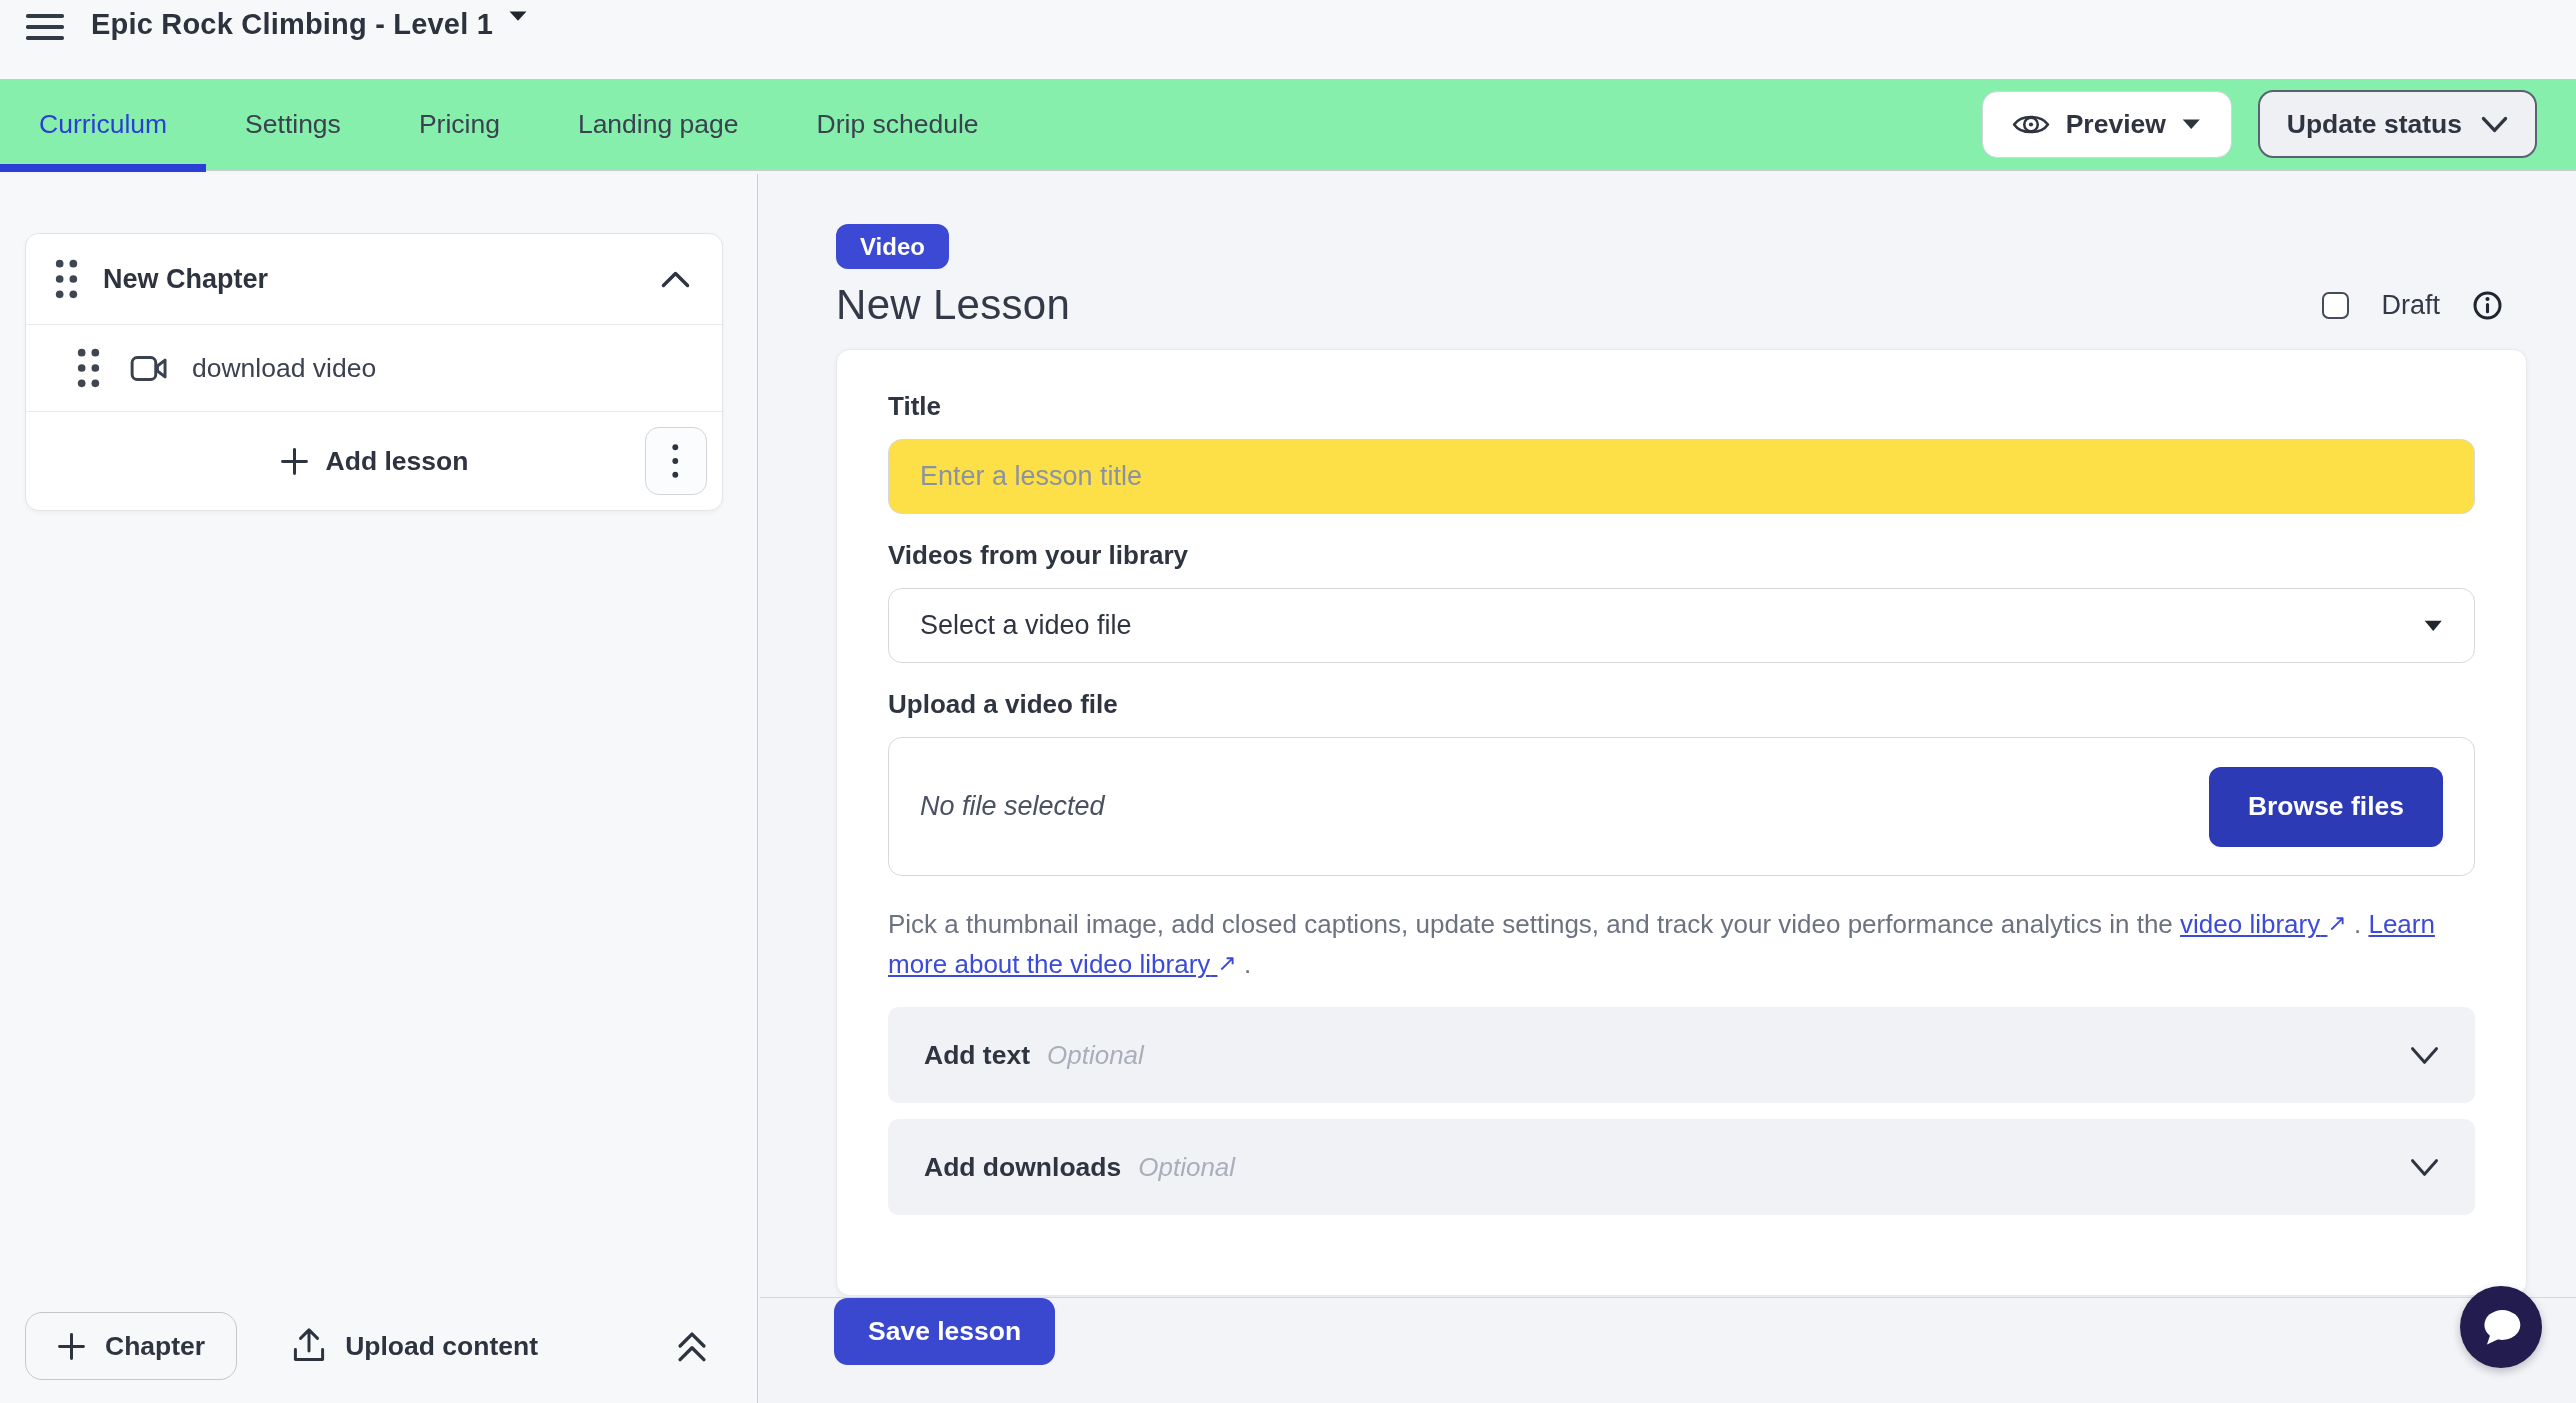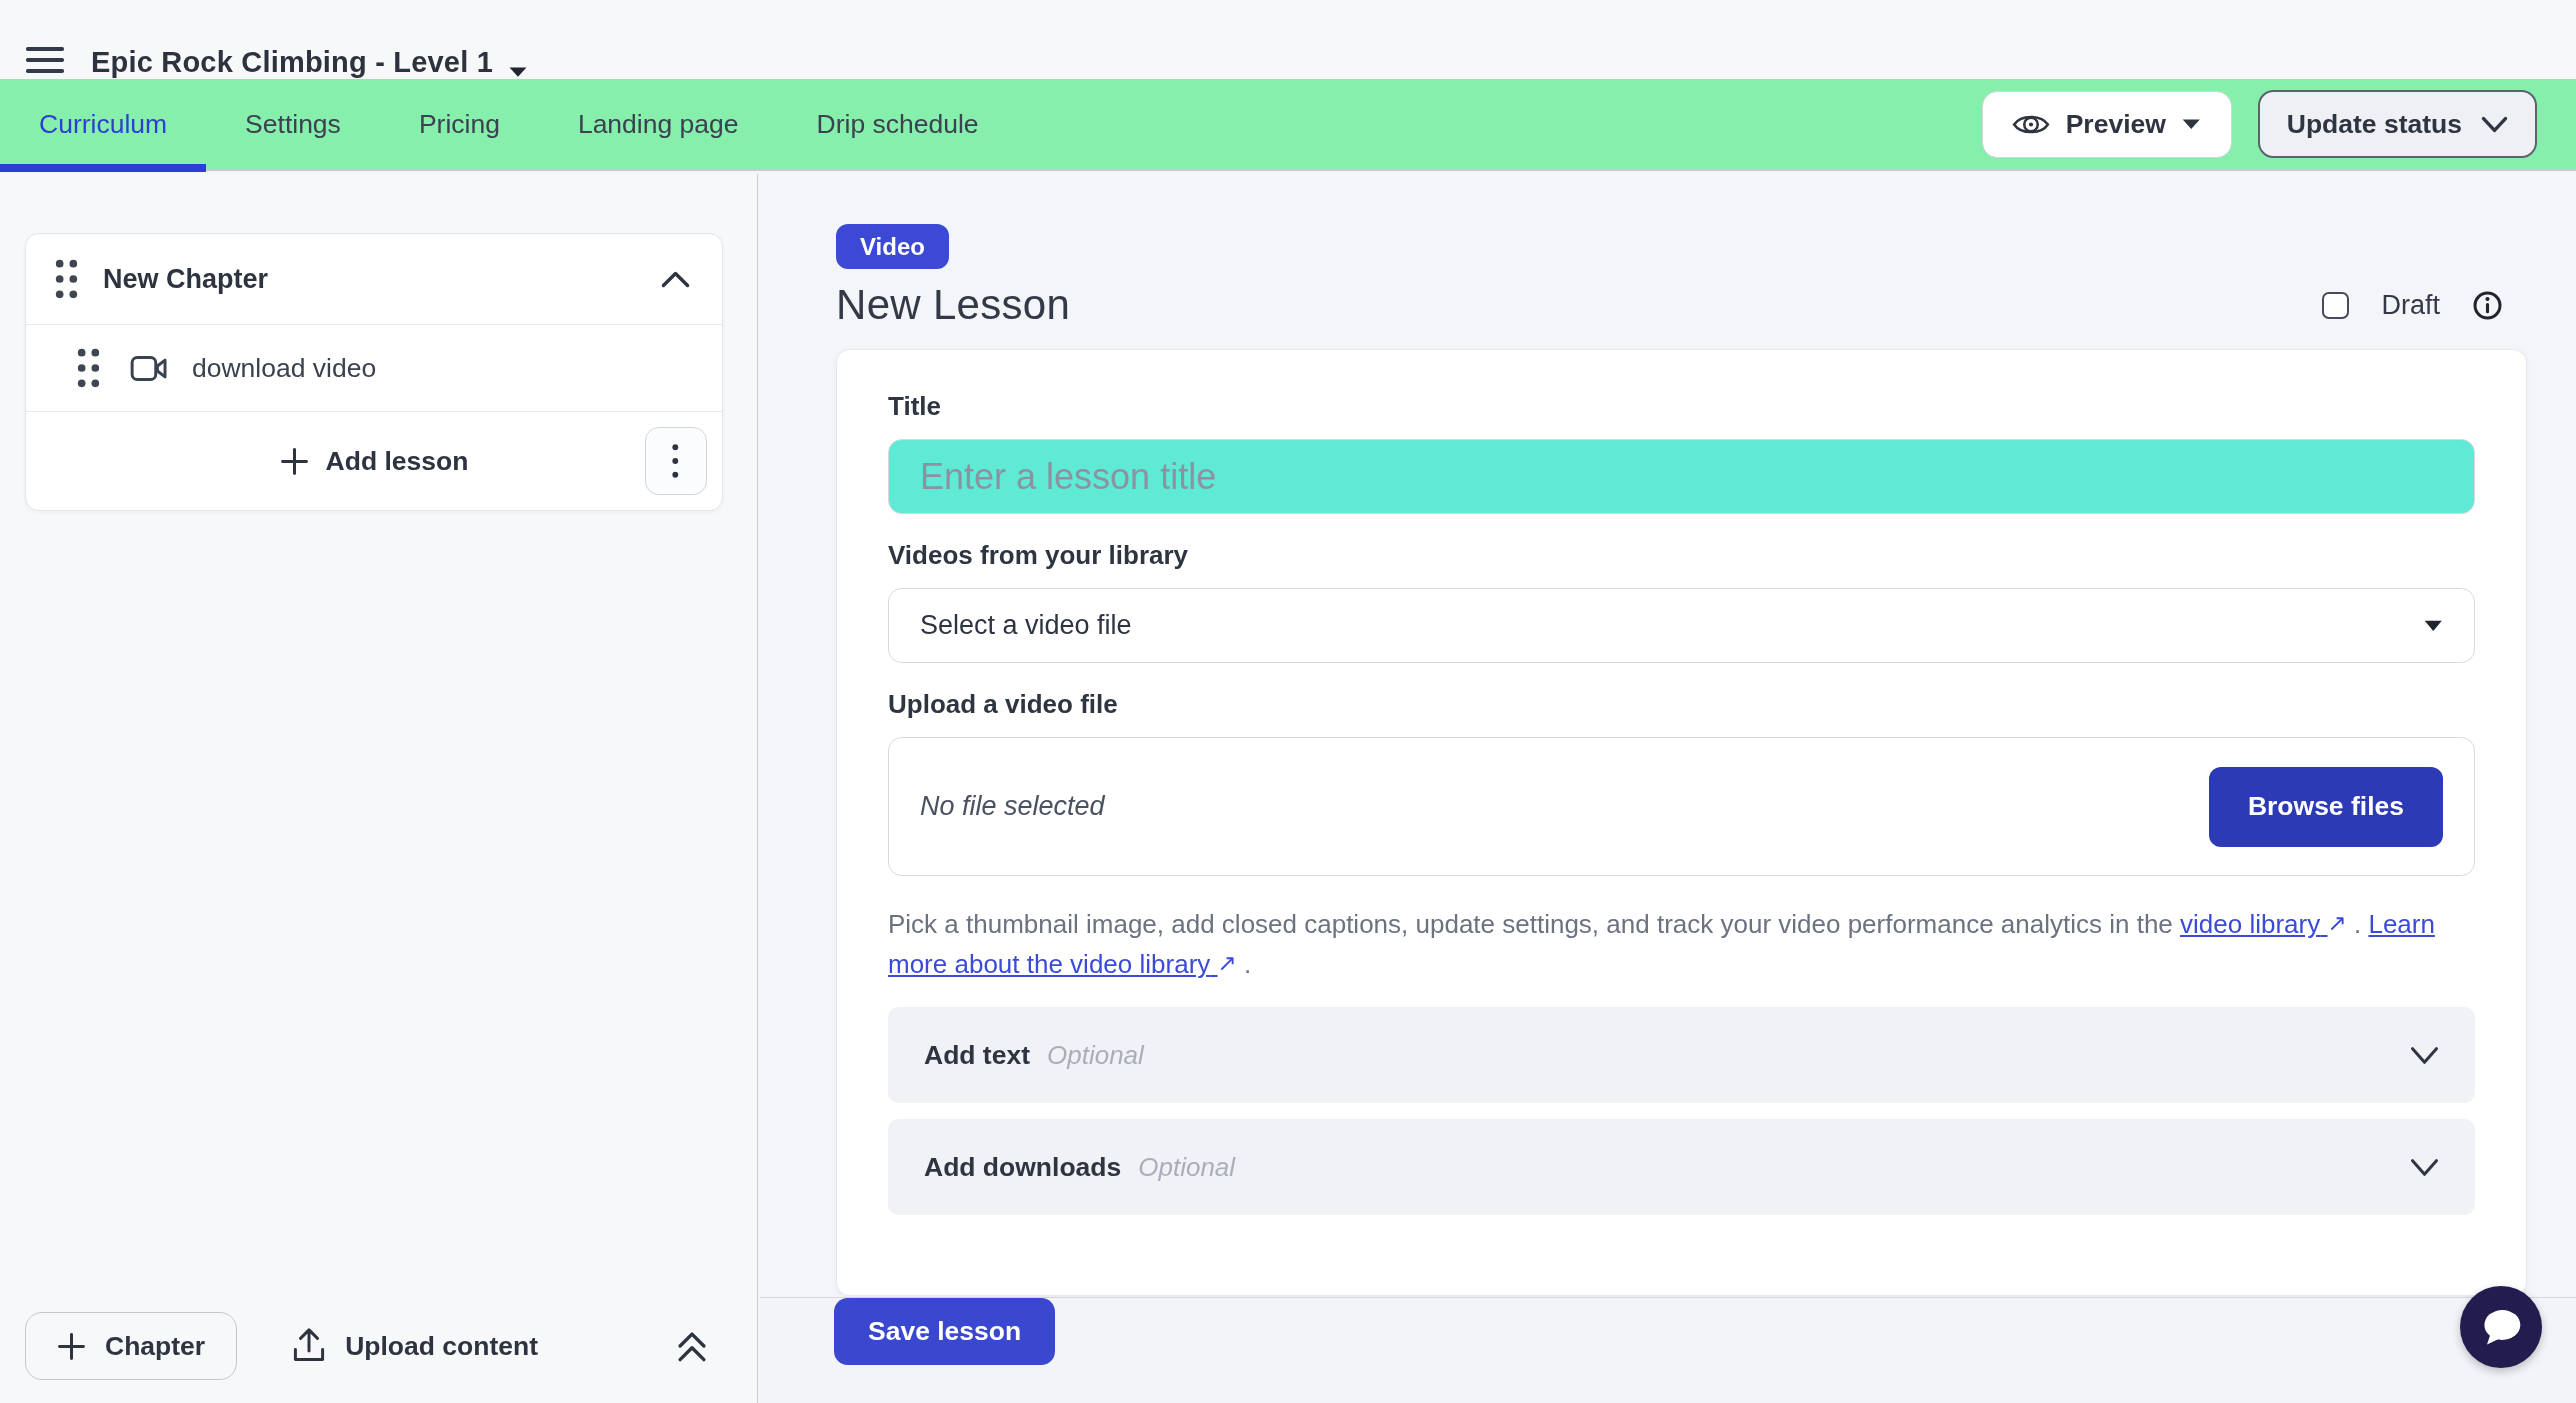--- a/index.html
+++ b/index.html
@@ -2,21 +2,21 @@
 <html style="font-size:13.7px"><head>
 <meta charset="utf-8">
 <style>
   * { margin:0; padding:0; box-sizing:border-box; }
   html,body { width:2576px; height:1404px; overflow:hidden; }
   body { font-family:"Liberation Sans","DejaVu Sans",sans-serif; color:#343b49; background:#f4f5f9; }
   .app { position:relative; width:2576px; height:1404px; }
 
   
   .topbar { position:absolute; left:0; top:0; width:2576px; height:79px; background:#f7f8fa;
-            display:flex; align-items:flex-end; padding:0 0 0 26px; }
+            display:flex; align-items:flex-start; padding:8px 0 0 26px; }
   .hamburger { width:38px; height:38px; display:flex; flex-direction:column; justify-content:center; gap:7.7px; cursor:pointer; }
   .hamburger span { display:block; height:3.4px; background:#333a47; border-radius:1.7px; }
   .course-title { margin-left:27px; font-size:29px; font-weight:600; color:#2c323e; letter-spacing:0.2px; }
   .title-caret { margin-left:13.7px; }
 
   
   .tabbar { position:absolute; left:0; top:79px; width:2576px; height:92px; background:#86efac;
             border-bottom:2.6px solid #c9cbcf; display:flex; align-items:stretch; }
   .tabs { display:flex; }
   .tab { display:flex; align-items:center; padding:0 39px; font-size:26.5px; font-weight:500; color:#3a414f;
@@ -61,22 +61,22 @@
   .lesson-title-big { font-size:42px; font-weight:500; color:#333947; letter-spacing:0.3px; }
   .draft-wrap { margin-left:auto; display:flex; align-items:center; gap:32px; }
   .checkbox { width:27px; height:27px; border:2.6px solid #454c59; border-radius:6.8px; background:#fff; cursor:pointer; }
   .draft-label { font-size:27px; color:#333947; }
 
   
   .card { position:absolute; left:76px; right:49px; top:175px; height:947px; background:#ffffff;
           border:0.9px solid #e7e9ed; border-radius:13.7px; box-shadow:0 1.7px 5.1px rgba(20,22,30,.05);
           padding:41px 51px 0 51px; overflow:hidden; }
   .field-label { font-size:26px; font-weight:700; color:#2e3541; margin-bottom:17px; }
-  .text-input { width:100%; height:75px; border:1.7px solid #d6d8dc; border-radius:13.7px; font-size:36px;
-                padding:0 31px; color:#2e3440; font-family:inherit; background:#5eead4; outline:none; }
+  .text-input { width:100%; height:75px; border:1.7px solid #d6d8dc; border-radius:13.7px; font-size:27px;
+                padding:0 31px; color:#2e3440; font-family:inherit; background:#fde047; outline:none; }
   .text-input::placeholder { color:#8b93a3; }
   .mt { margin-top:26px; }
   .select-box { width:100%; height:75px; border:1.7px solid #d6d8dc; border-radius:13.7px; background:#fff;
                 display:flex; align-items:center; padding:0 31px; font-size:27px; color:#2e3440; cursor:pointer; }
   .select-box .row-spacer { flex:1; }
   .upload-box { width:100%; height:139px; border:1.7px solid #d6d8dc; border-radius:13.7px; background:#fff;
                 display:flex; align-items:center; padding:0 31px; }
   .no-file { font-style:italic; font-size:27px; color:#4a5160; }
   .btn-browse { margin-left:auto; background:#2c3ab6; color:#fff; border:none; height:80px; padding:0 39px;
                 border-radius:12px; font-size:26.5px; font-weight:700; cursor:pointer; font-family:inherit; }

